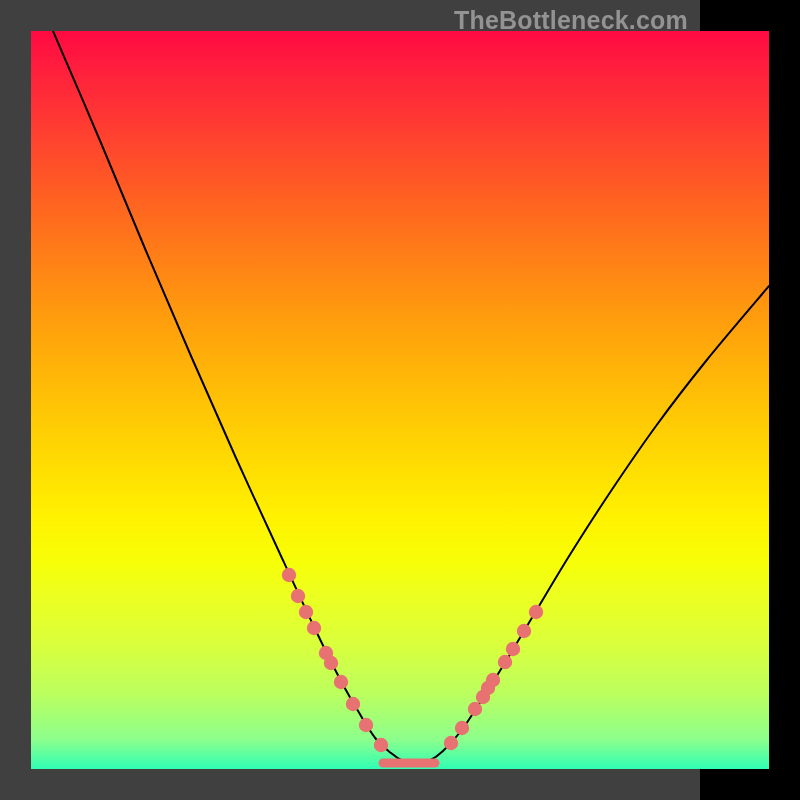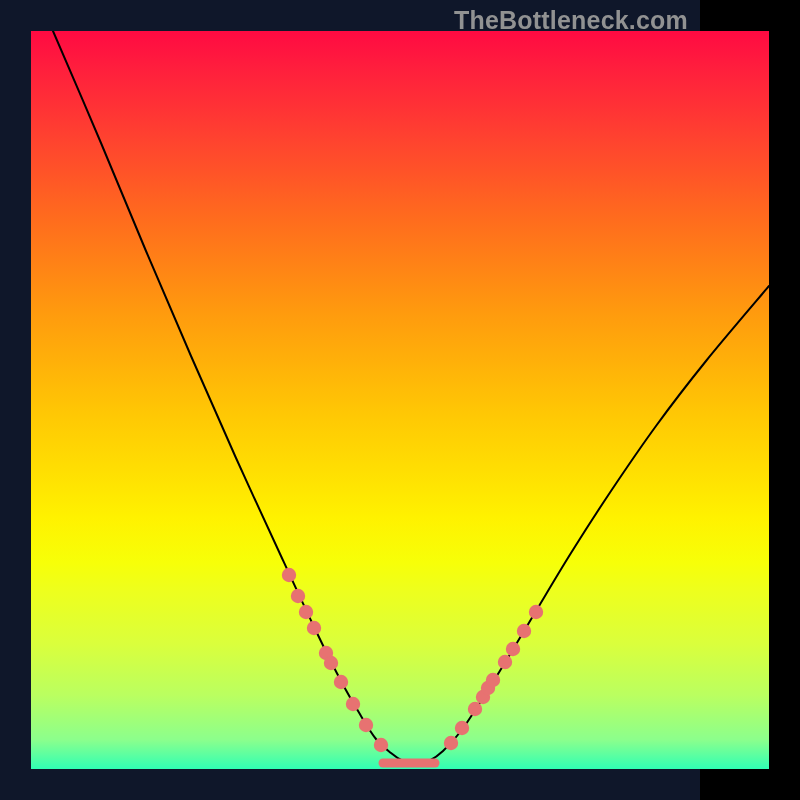--- a/index.html
+++ b/index.html
@@ -7,21 +7,21 @@
     padding: 0;
     width: 800px;
     height: 800px;
     background: #000000;
     overflow: hidden;
   }
   .container {
     position: relative;
     width: 700px;
     height: 800px;
-    background: #0f172a;
+    background: #404040;
   }
   .plot-area {
     position: absolute;
     left: 31px;
     top: 31px;
     width: 738px;
     height: 738px;
     background: linear-gradient(
       to bottom,
       #ff0a42 0%,

